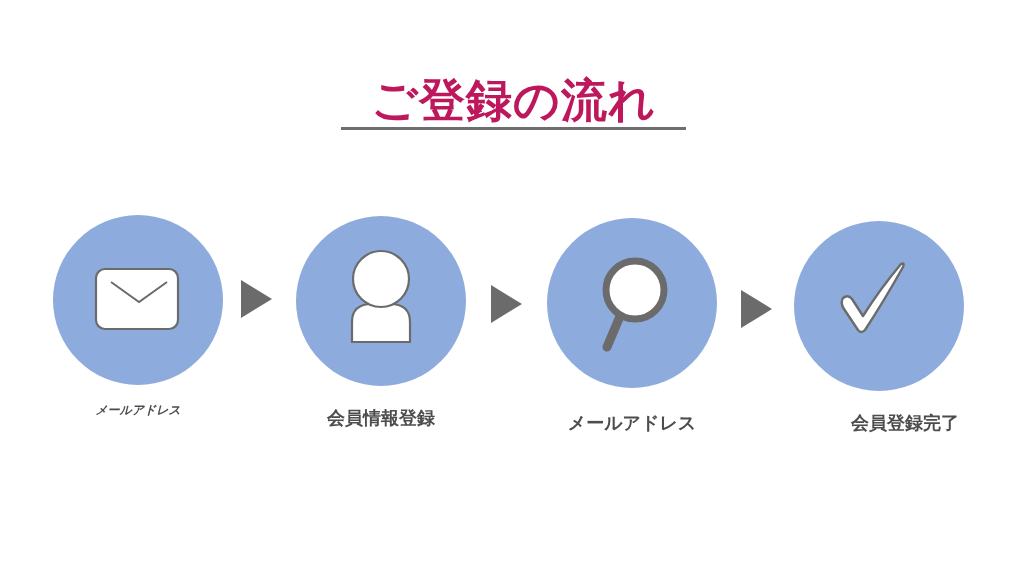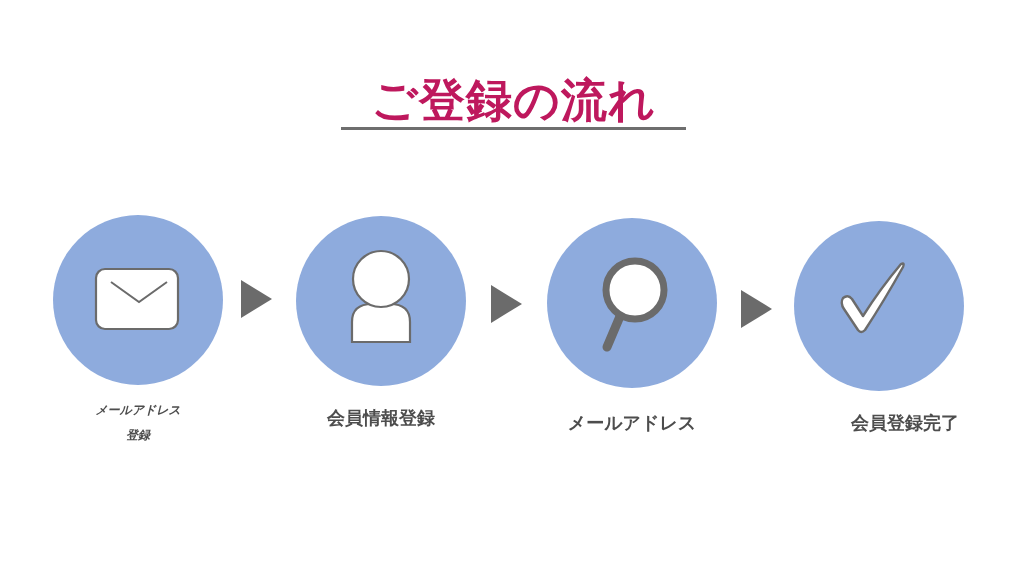--- a/index.html
+++ b/index.html
@@ -101,17 +101,16 @@
 <div class="arrow" style="left:741px; top:290px;"></div>
 
 <div class="step-circle" style="left:794px; top:221px;">
   <svg width="170" height="170" viewBox="0 0 170 170">
     <path d="M 49 77 Q 46 82 50 88 L 64 109 Q 67 113 71 109 Q 90 80 109 46 Q 111 41 107 43 Q 86 68 69 95 L 58 78 Q 54 73 49 77 Z" fill="#ffffff" stroke="#6b6b6b" stroke-width="2.4" stroke-linejoin="round"></path>
   </svg>
 </div>
 
 <div class="step-label small" style="left:48px; top:398px; width:180px;">
   <div>メールアドレス</div>
-  <div>登録</div>
 </div>
 <div class="step-label" style="left:291px; top:405px; width:180px;">会員情報登録</div>
 <div class="step-label" style="left:542px; top:410px; width:180px;">メールアドレス</div>
 <div class="step-label" style="left:815px; top:410px; width:180px;">会員登録完了</div>
 
 </body></html>

